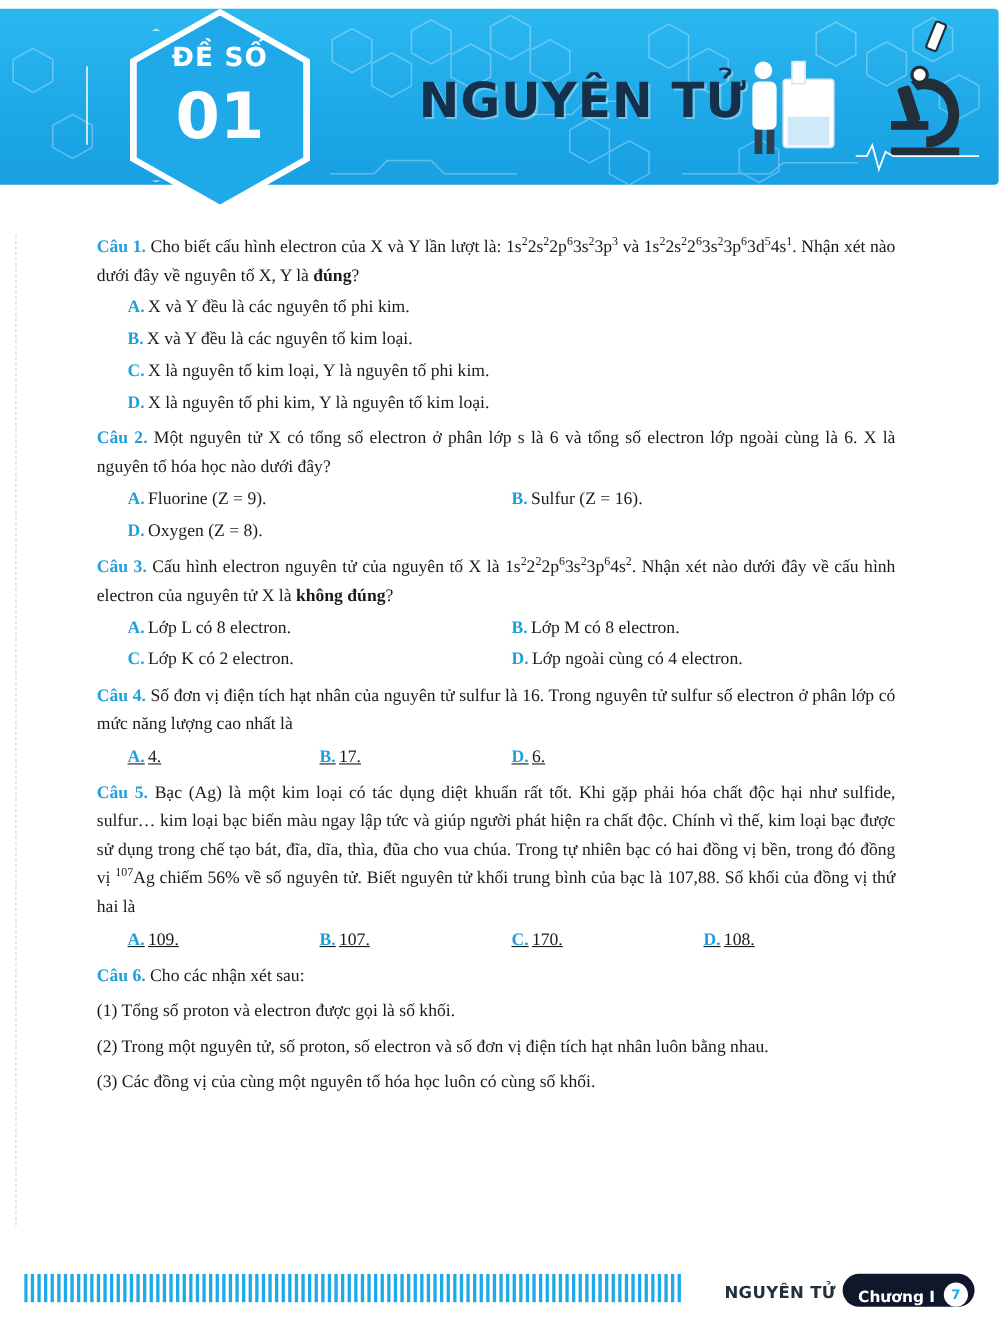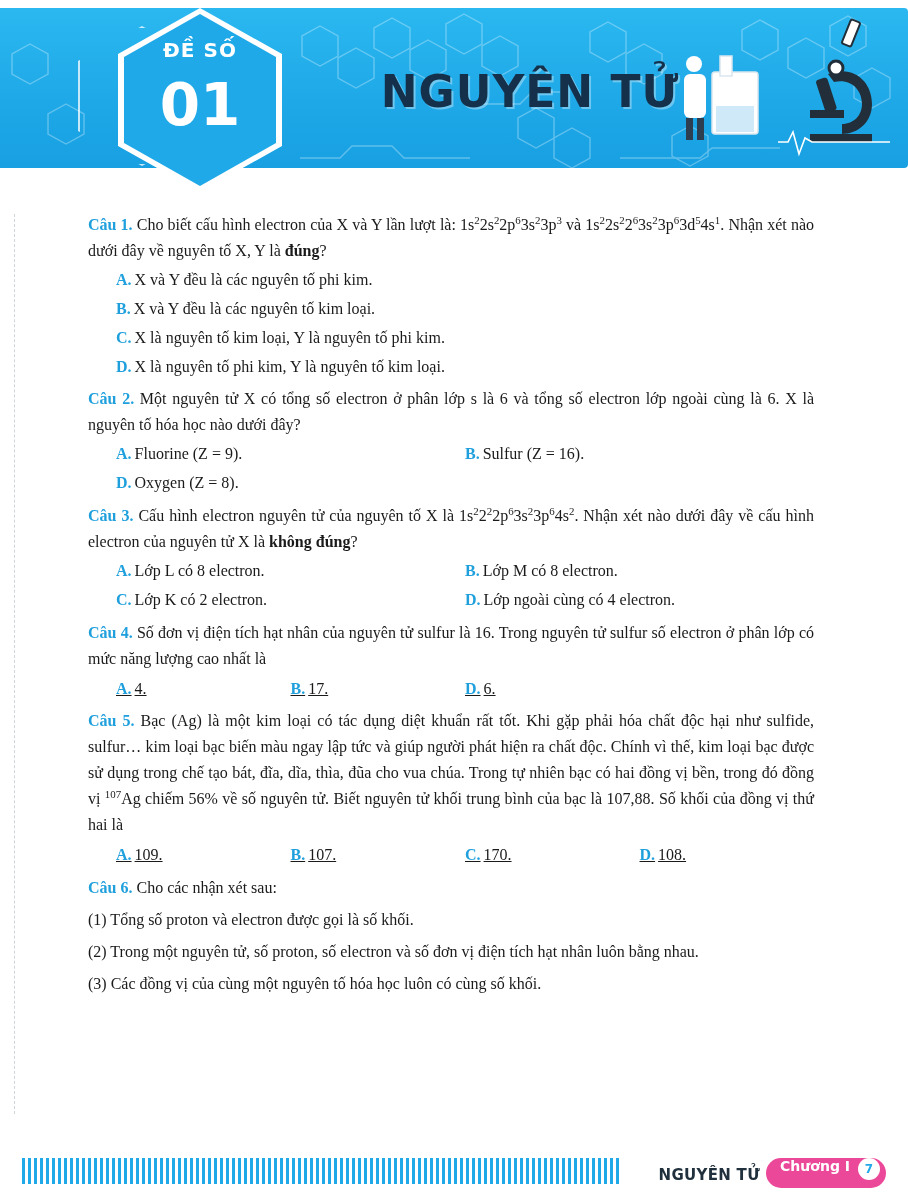--- a/index.html
+++ b/index.html
@@ -82,21 +82,21 @@
     background: #1fa9e8;
     clip-path: polygon(50% 0%, 100% 25%, 100% 75%, 50% 100%, 0% 75%, 0% 25%);
   }
   .badge-label {
     position: absolute;
     left: 46px; top: 38px;
     width: 152px;
     text-align: center;
     font-family: "DejaVu Sans", sans-serif;
     font-weight: bold;
-    font-size: 20px;
+    font-size: 24px;
     color: #ffffff;
     letter-spacing: 1px;
   }
   .badge-number {
     position: absolute;
     left: 46px; top: 62px;
     width: 152px;
     text-align: center;
     font-family: "DejaVu Sans", sans-serif;
     font-weight: bold;
@@ -191,24 +191,24 @@
     font-size: 15px;
     color: #20303c;
     letter-spacing: .3px;
   }
   .footer-chip {
     position: absolute;
     right: 22px;
     bottom: 12px;
     height: 30px;
     min-width: 118px;
-    background: #ec4899;
+    background: #0f172a;
     border-radius: 15px;
     display: flex;
-    align-items: flex-start;
+    align-items: flex-end;
     padding: 0 6px 0 14px;
     gap: 8px;
   }
   .footer-chip .ch {
     font-family: "DejaVu Sans", sans-serif;
     font-size: 14px;
     color: #ffffff;
     font-weight: bold;
   }
   .footer-chip .pg {

